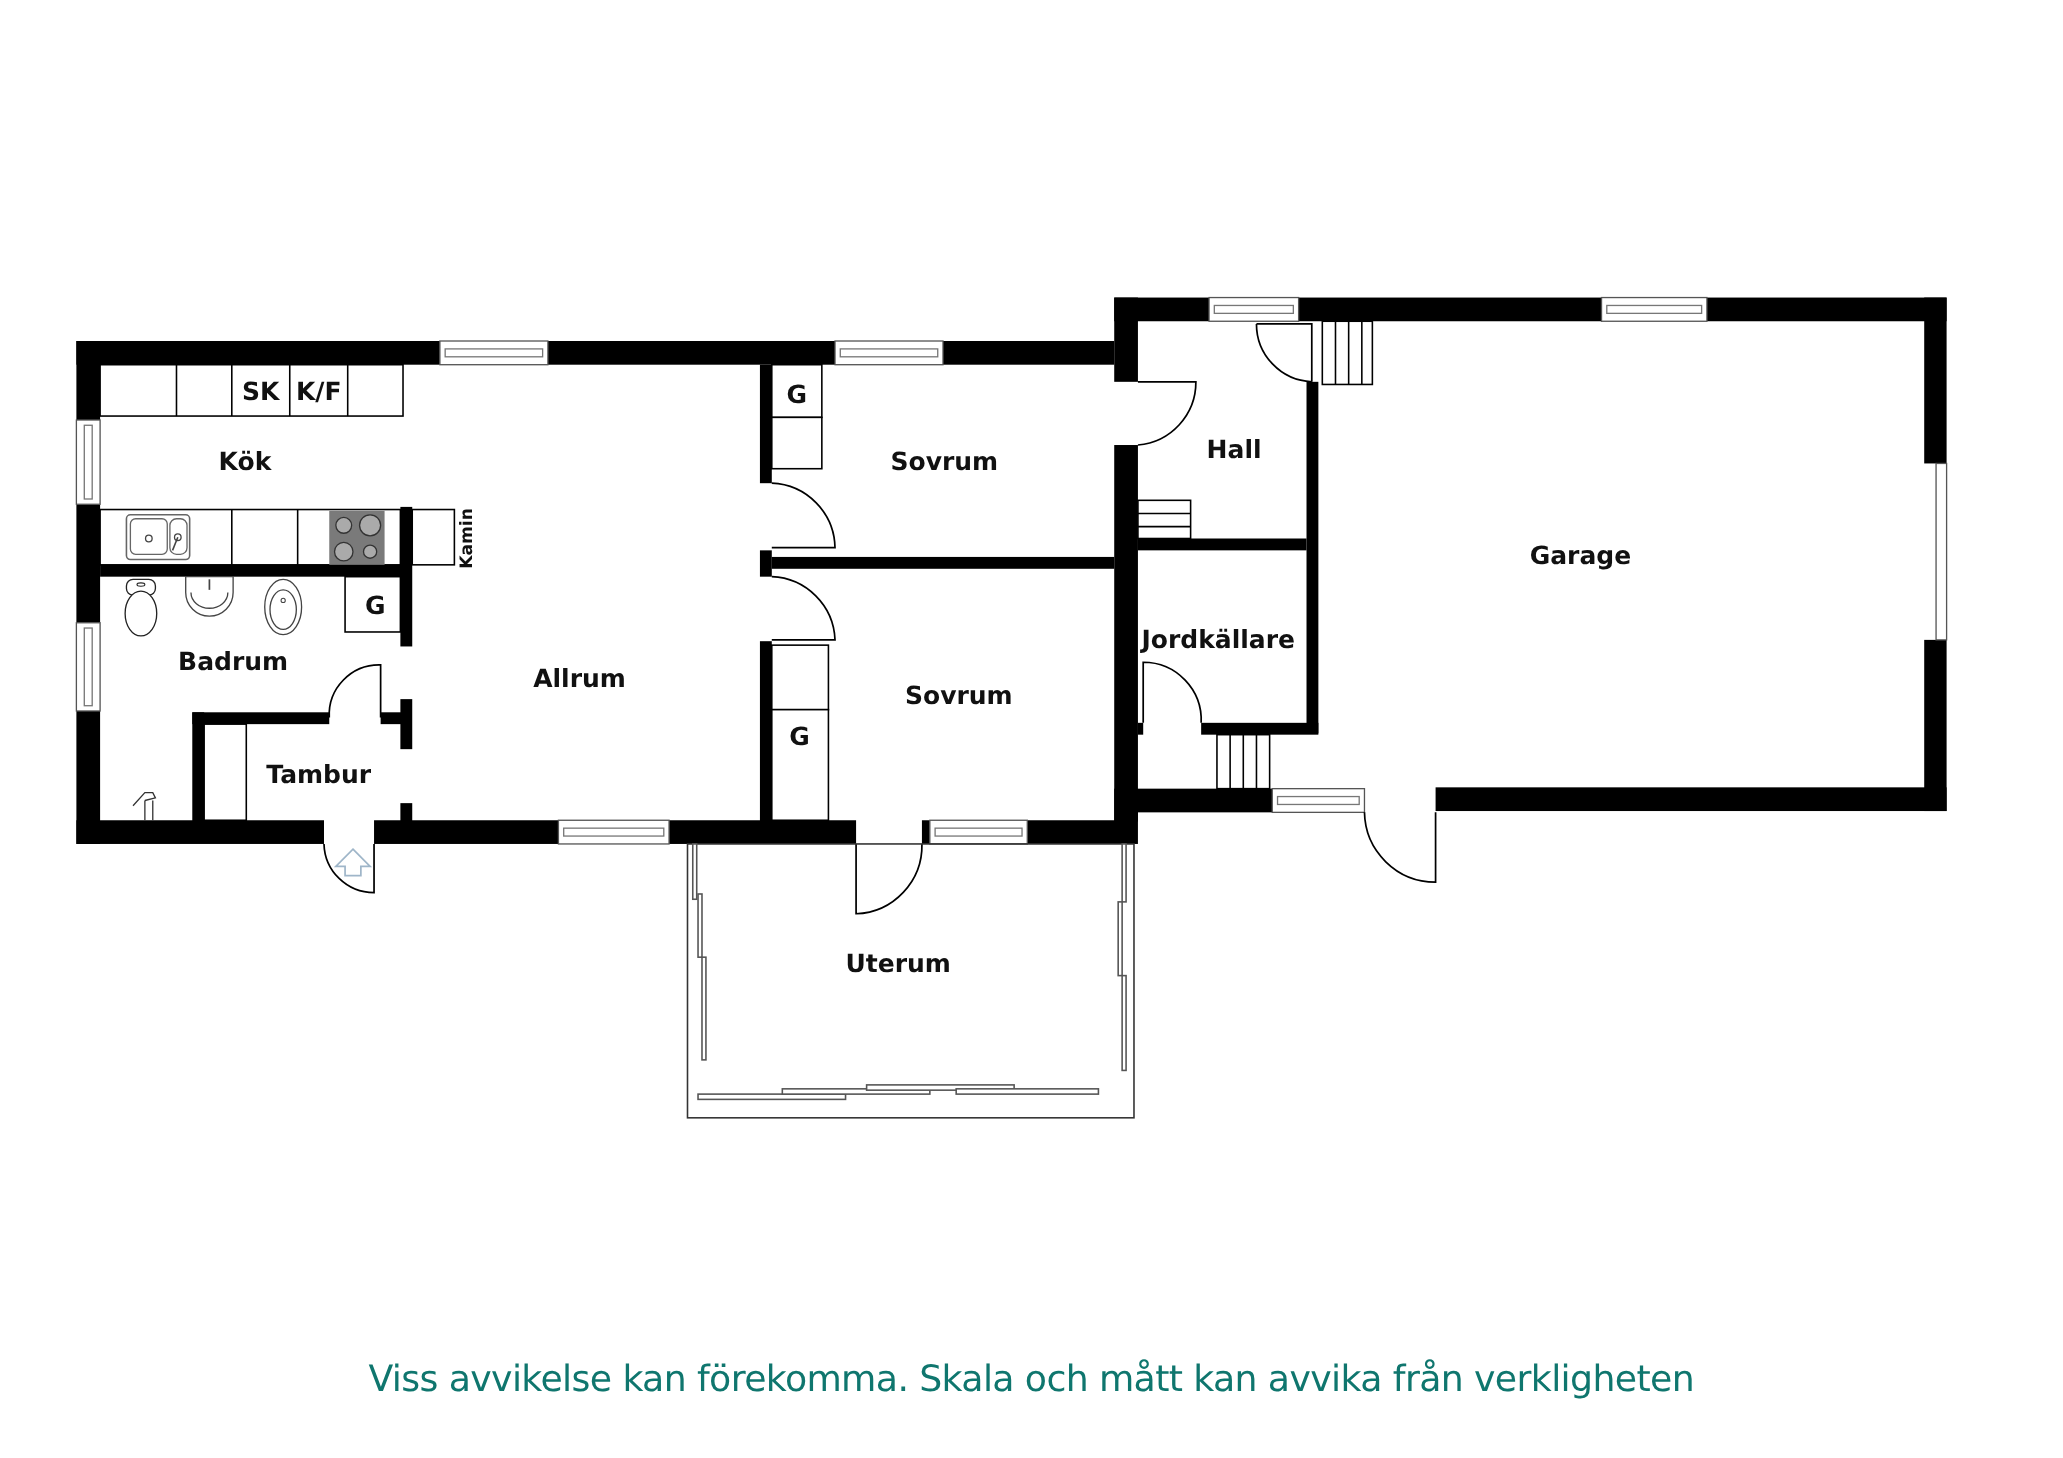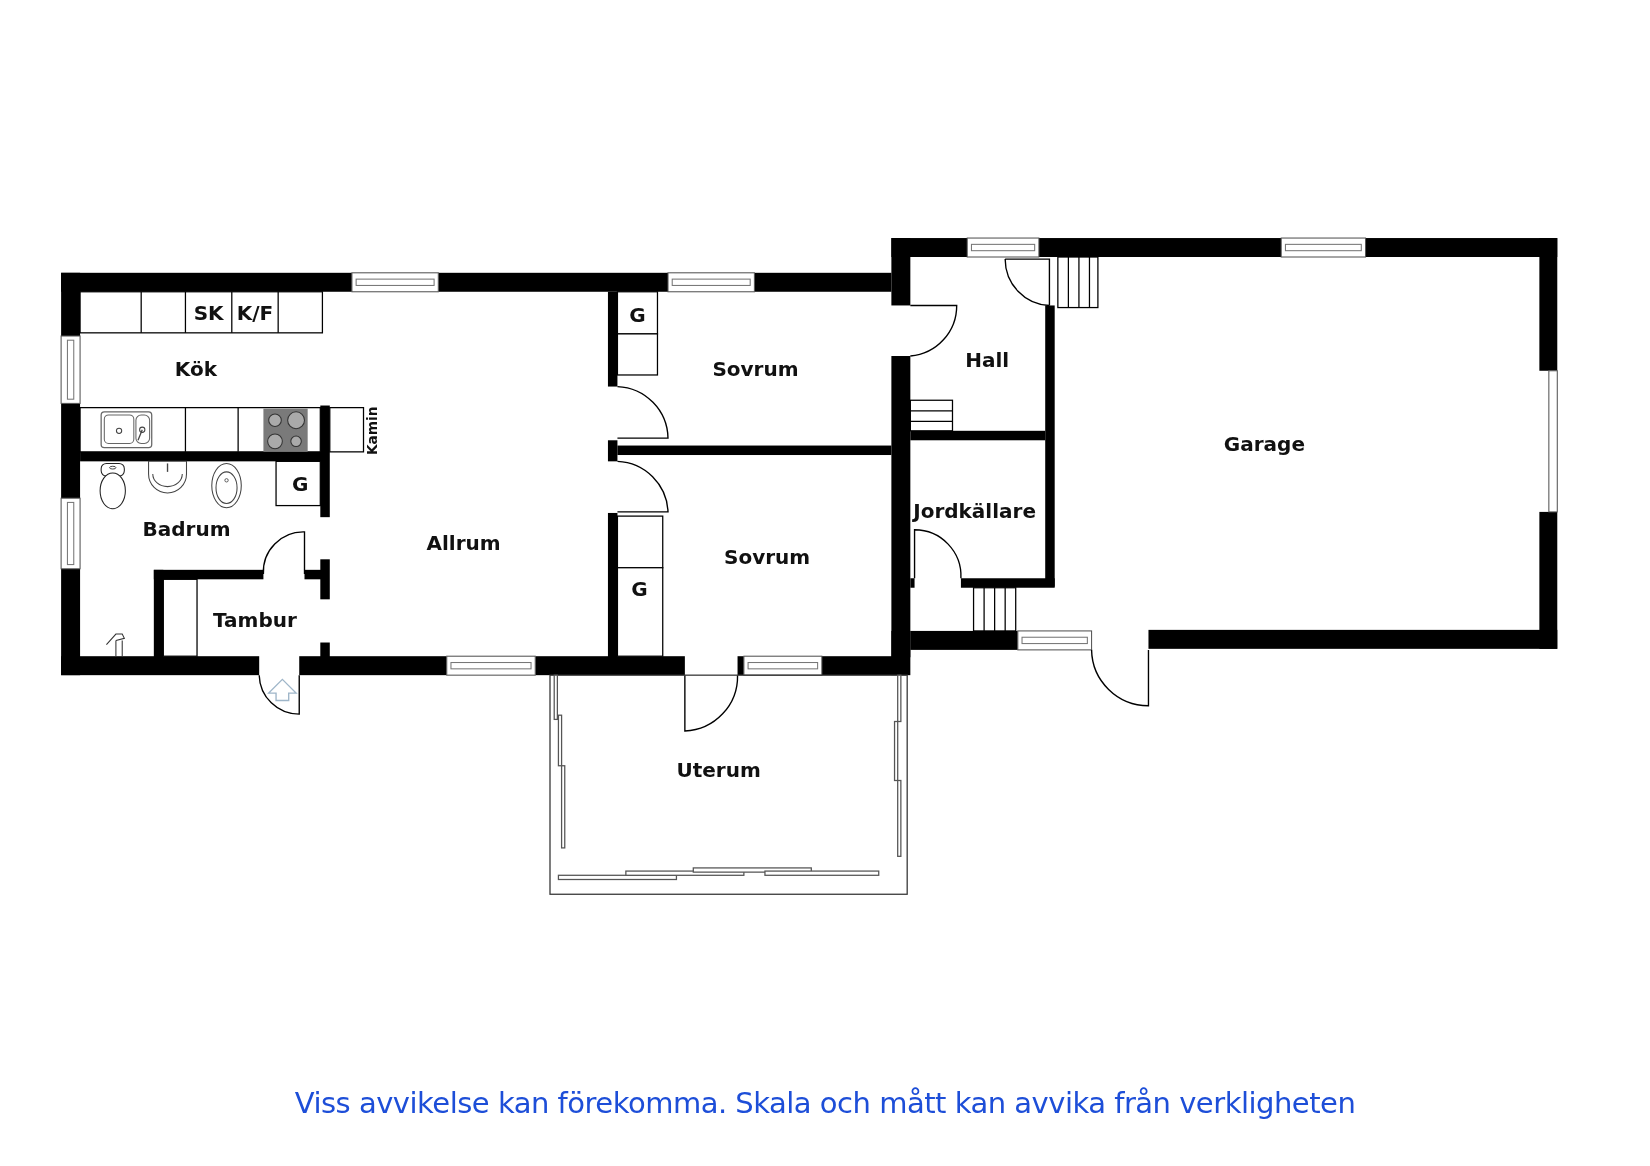--- a/index.html
+++ b/index.html
@@ -16,21 +16,21 @@
     font-family: "DejaVu Sans", sans-serif; font-weight: bold; font-size: 19px; fill: #111111;
   }
   .fix-label {
     font-family: "DejaVu Sans", sans-serif; font-weight: bold; font-size: 19px; fill: #111111;
   }
   .small-label {
     font-family: "DejaVu Sans", sans-serif; font-weight: bold; font-size: 13px; fill: #111111;
   }
   .caption {
     position: absolute; left: 0; width: 1650px; top: 1086px; text-align: center;
-    font-family: "DejaVu Sans", sans-serif; font-size: 29px; color: #1d4ed8;
+    font-family: "DejaVu Sans", sans-serif; font-size: 29px; color: #0f766e;
     letter-spacing: -0.5px;
   }
 </style>
 </head>
 <body>
 
 <svg id="plan" viewBox="0 0 1566 1107" preserveAspectRatio="none" xmlns="http://www.w3.org/2000/svg">
 
   <g>
 

